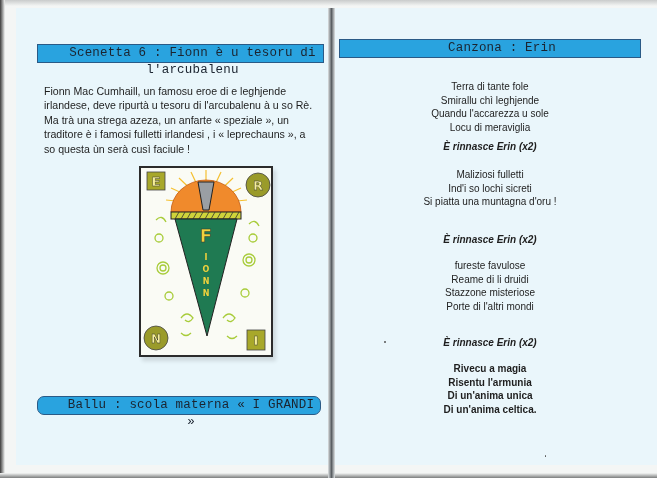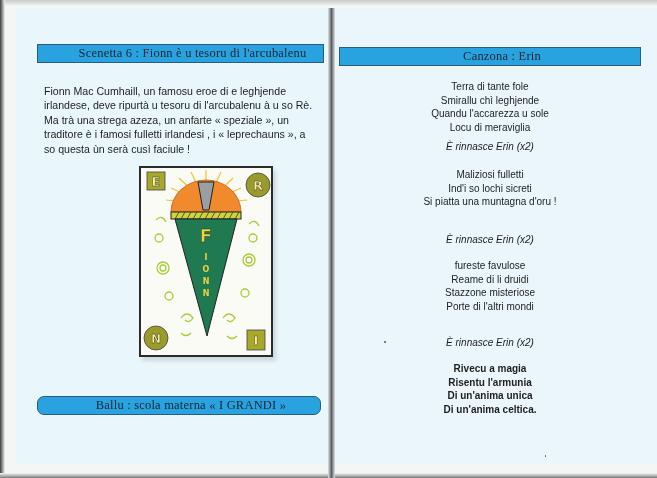--- a/index.html
+++ b/index.html
@@ -19,44 +19,44 @@
   .page-right { left:335px; width:322px; background:#eaf6fb; }
   .fold {
     position:absolute; left:328px; top:8px; width:7px; height:470px;
     background:linear-gradient(90deg,#dfe3e4,#5a5f63 50%,#dfe3e4);
   }
   .banner {
     position:absolute; height:19px;
     background:#29a3df; border:1px solid #2a5a86;
     box-sizing:border-box;
     color:#1b2430;
-    font-family:Liberation Serif, serif;
+    font-family:Liberation Mono, monospace;
     font-size:12.5px; line-height:17px; text-align:center;
     letter-spacing:0.2px;
     padding-left:24px;
   }
   .banner-title-left { left:37px; top:44px; width:287px; }
   .banner-footer { left:37px; top:396px; width:284px;border-radius:7px; }
-  .banner-title-right { left:339px; top:47px; width:302px; }
+  .banner-title-right { left:339px; top:39px; width:302px; }
   .intro {
     position:absolute; left:44px; top:84px; width:272px;
     font-size:10.6px; line-height:14.4px; color:#1e1e1e;
   }
   .card {
     position:absolute; left:139px; top:166px; width:134px; height:191px;
     background:#fafbf5; border:2px solid #2b2b2b; box-sizing:border-box;
     box-shadow:3px 4px 4px rgba(0,0,0,0.12);
   }
   .card svg { position:absolute; left:0; top:0; }
   .poem {
     position:absolute; left:360px; width:260px; text-align:center;
     font-size:10px; line-height:13.5px; color:#1e1e1e;
   }
   .poem div { white-space:nowrap; }
-  .refrain { font-style:italic; font-weight:normal; }
+  .refrain { font-style:italic; font-weight:bold; }
   .stanza1 { top:80px; }
   .refrain1 { top:140px; }
   .stanza2 { top:168px; }
   .refrain2 { top:233px; }
   .stanza3 { top:259px; }
   .refrain3 { top:336px; }
   .stanza4 { top:362px;font-weight:bold; }
   .speck { position:absolute; width:2px; height:2px; background:#555; border-radius:1px; }
 </style>
 </head>

